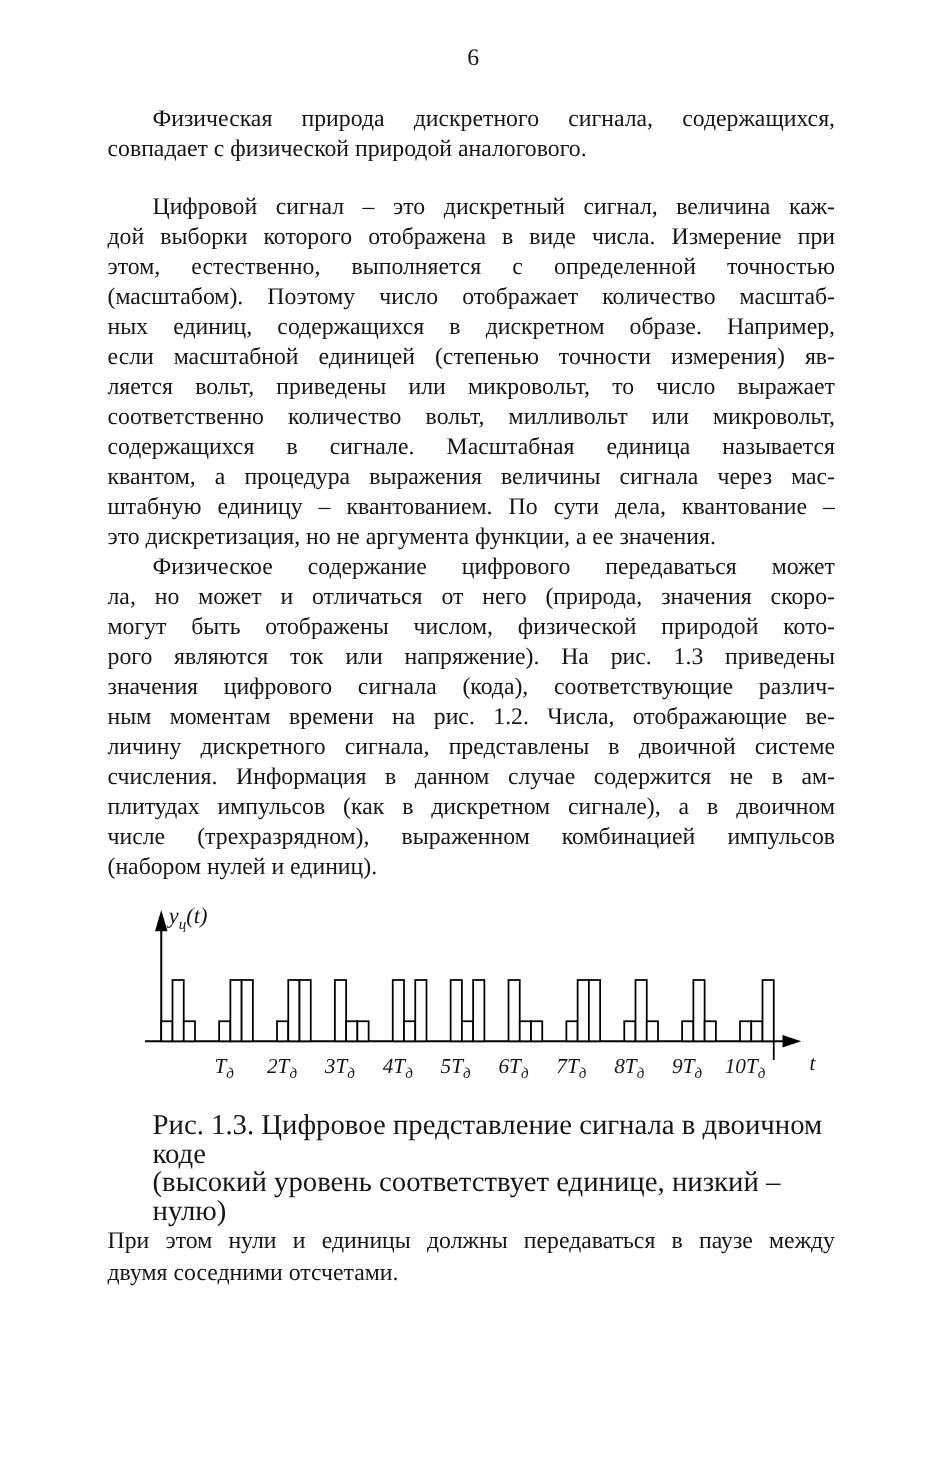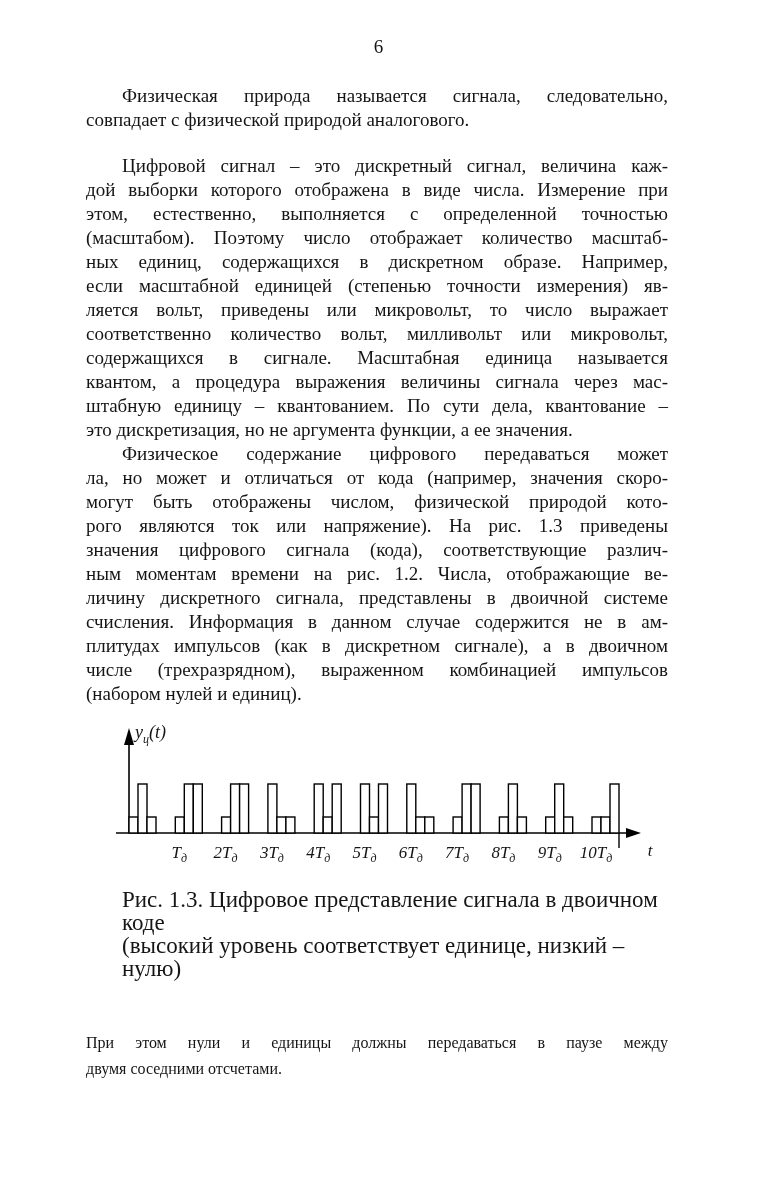--- a/index.html
+++ b/index.html
@@ -27,54 +27,54 @@
   .para.indent .tline:first-child { text-indent:36px; }
   .p1 { margin-top:26px; }
   .p2 { margin-top:22px; }
   .p3 { margin-top:0; }
   .figure { margin-top:12px; margin-left:12px; height:160px; }
   .figure svg { display:block; }
   .caption {
     margin-top:10px; margin-left:36px;
     font-size:23px; line-height:23px;
   }
-  .closing { margin-top:50px; font-size:16px; line-height:26px; }
+  .closing { font-size:19px; line-height:26px; }
 </style>
 </head>
 <body>
 
 <div class="page">
 
   <div class="pagenum">6</div>
 
   <div class="body-col">
 
     <div class="para p1 indent">
-        <div class="tline">Физическая природа называется сигнала, следовательно,</div>
+        <div class="tline">Физическая природа дискретного сигнала, содержащихся,</div>
         <div class="tline tlast">совпадает с физической природой аналогового.</div>
       </div>
 
     <div class="para p2 indent">
         <div class="tline">Цифровой сигнал – это дискретный сигнал, величина каж-</div>
         <div class="tline">дой выборки которого отображена в виде числа. Измерение при</div>
         <div class="tline">этом, естественно, выполняется с определенной точностью</div>
         <div class="tline">(масштабом). Поэтому число отображает количество масштаб-</div>
         <div class="tline">ных единиц, содержащихся в дискретном образе. Например,</div>
         <div class="tline">если масштабной единицей (степенью точности измерения) яв-</div>
         <div class="tline">ляется вольт, приведены или микровольт, то число выражает</div>
         <div class="tline">соответственно количество вольт, милливольт или микровольт,</div>
         <div class="tline">содержащихся в сигнале. Масштабная единица называется</div>
         <div class="tline">квантом, а процедура выражения величины сигнала через мас-</div>
         <div class="tline">штабную единицу – квантованием. По сути дела, квантование –</div>
         <div class="tline tlast">это дискретизация, но не аргумента функции, а ее значения.</div>
       </div>
 
     <div class="para p3 indent">
         <div class="tline">Физическое содержание цифрового передаваться может</div>
-        <div class="tline">ла, но может и отличаться от кода (например, значения скоро-</div>
+        <div class="tline">ла, но может и отличаться от него (природа, значения скоро-</div>
         <div class="tline">могут быть отображены числом, физической природой кото-</div>
         <div class="tline">рого являются ток или напряжение). На рис. 1.3 приведены</div>
         <div class="tline">значения цифрового сигнала (кода), соответствующие различ-</div>
         <div class="tline">ным моментам времени на рис. 1.2. Числа, отображающие ве-</div>
         <div class="tline">личину дискретного сигнала, представлены в двоичной системе</div>
         <div class="tline">счисления. Информация в данном случае содержится не в ам-</div>
         <div class="tline">плитудах импульсов (как в дискретном сигнале), а в двоичном</div>
         <div class="tline">числе (трехразрядном), выраженном комбинацией импульсов</div>
         <div class="tline tlast">(набором нулей и единиц).</div>
       </div>

